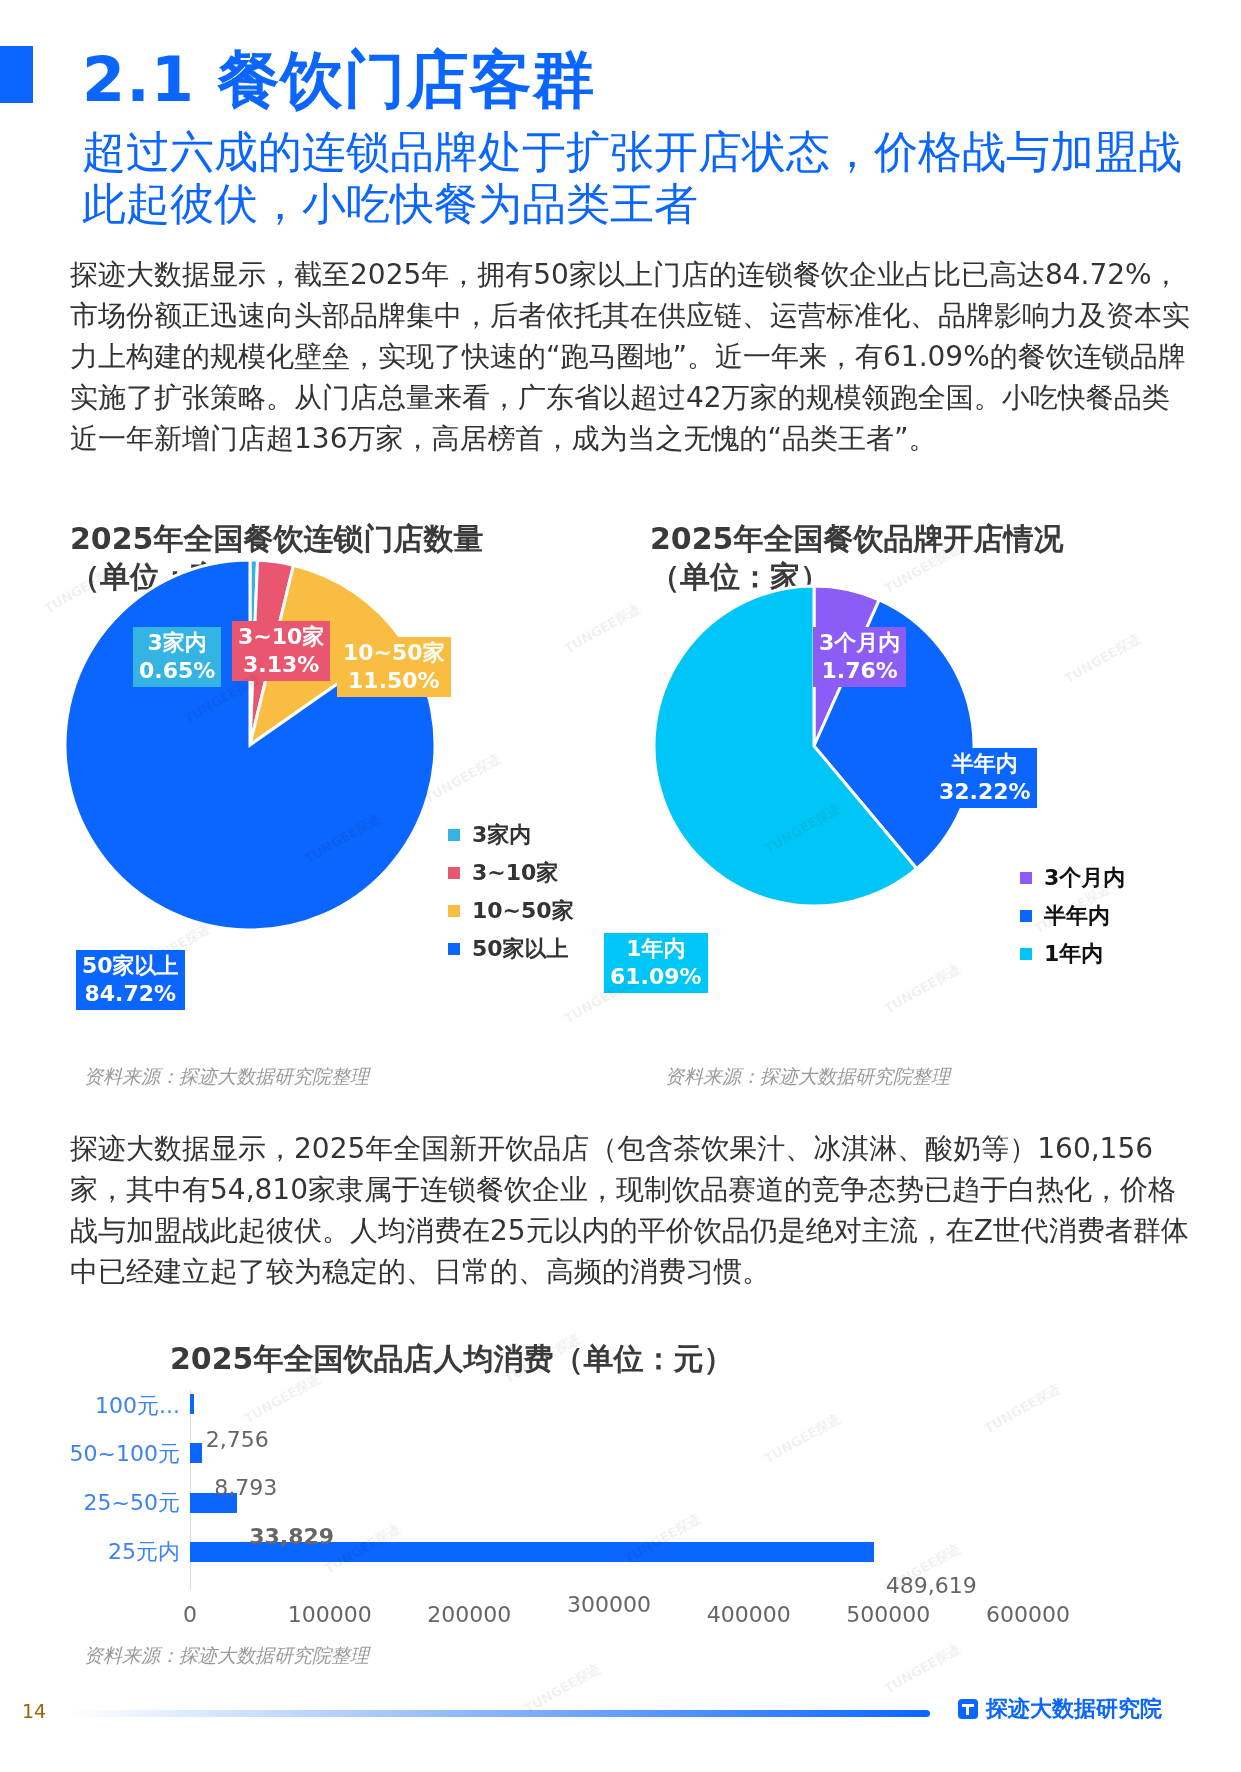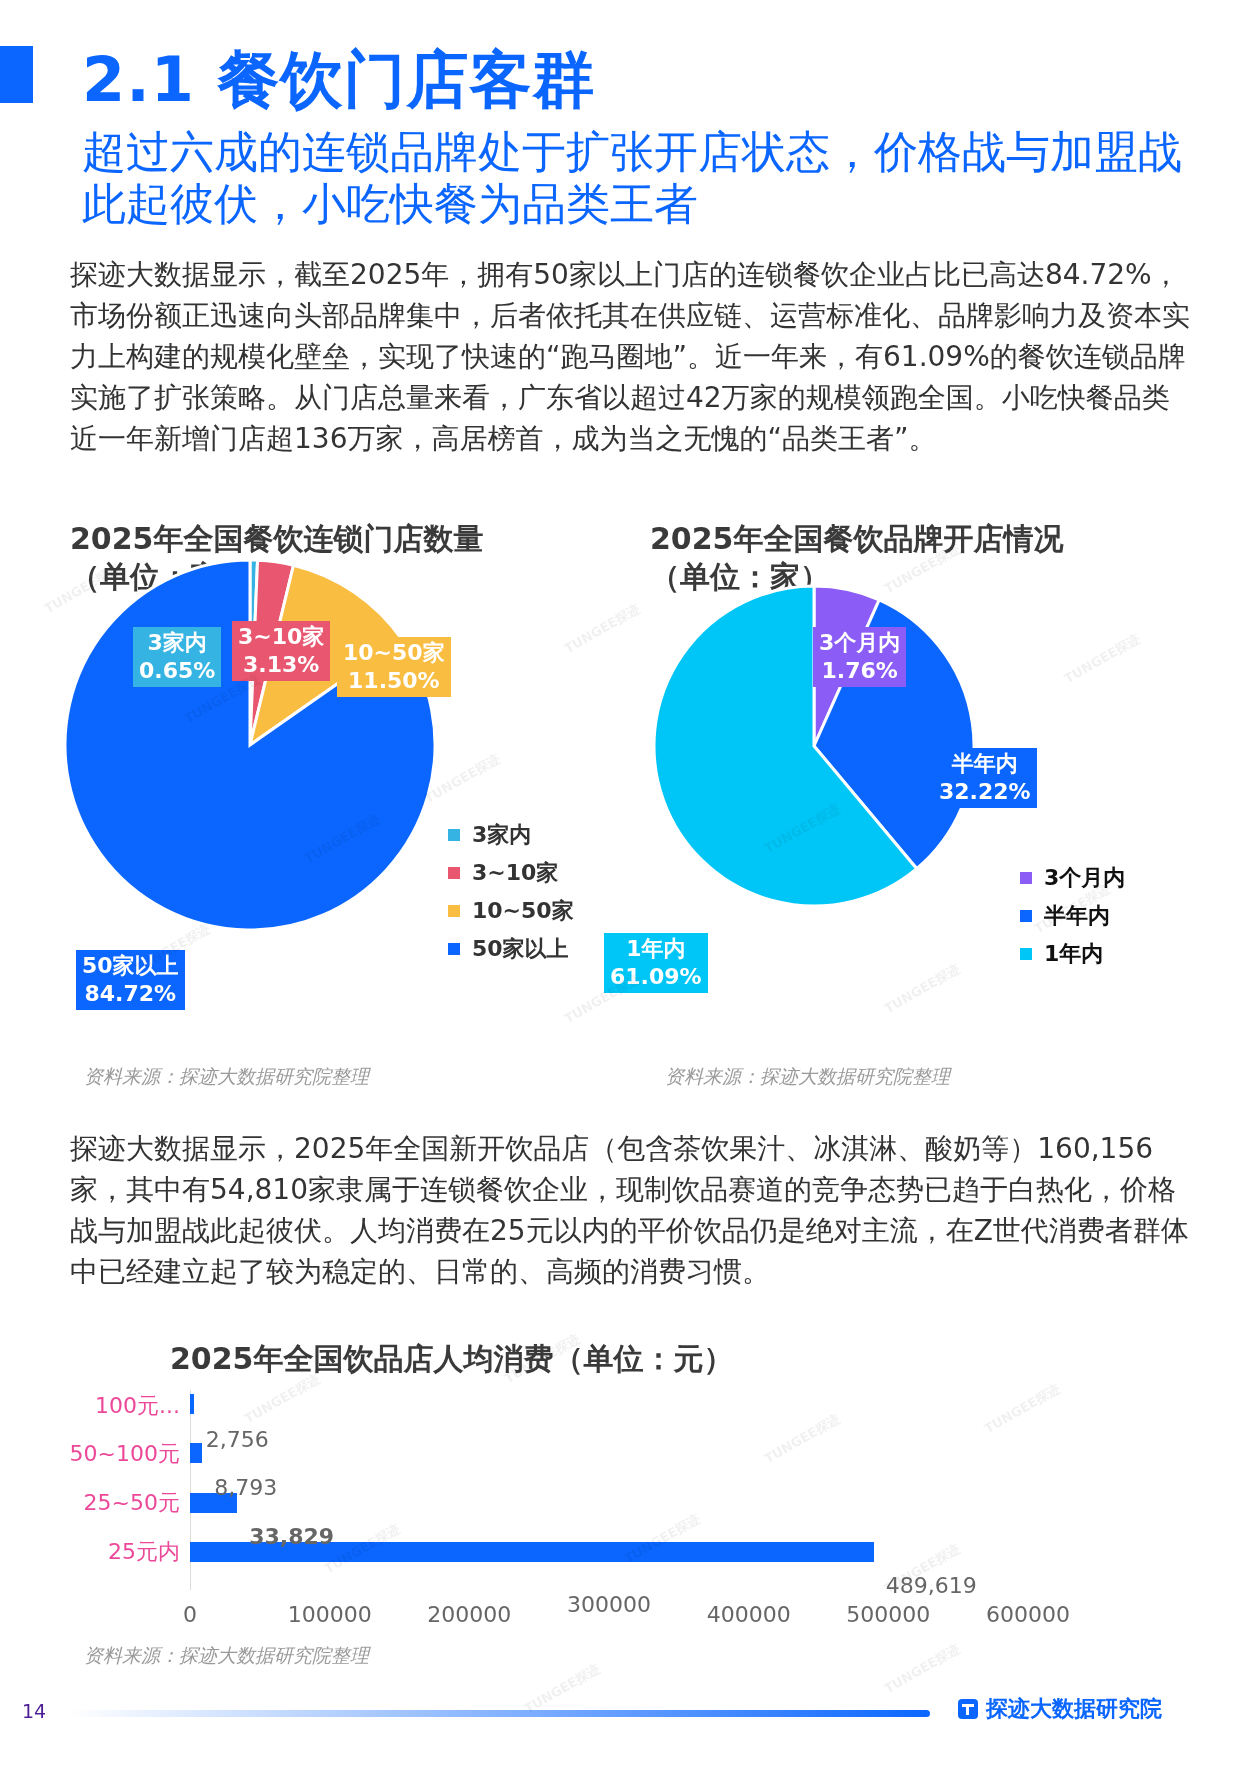--- a/index.html
+++ b/index.html
@@ -8,27 +8,27 @@
   .abs { position: absolute; }
   .accent-bar { left: 0; top: 46px; width: 33px; height: 57px; background: #0a66ff; }
   .h1 { left: 82px; top: 38px; font-size: 62px; font-weight: bold; color: #0a66ff; letter-spacing: 1px; white-space: nowrap; }
   .h2 { left: 82px; top: 126px; font-size: 44px; color: #0a66ff; line-height: 52px; width: 1120px; }
   .para { left: 70px; font-size: 28px; line-height: 41px; color: #333; width: 1120px; }
   .chart-title { font-size: 30px; font-weight: bold; color: #3a3a3a; text-align: left; line-height: 38px; }
   .source { font-size: 19px; font-style: italic; color: #9a9a9a; }
   .legend-item { display: flex; align-items: center; font-size: 22px; font-weight: bold; color: #333; height: 38px; }
   .legend-swatch { width: 12px; height: 12px; margin-right: 12px; }
   .pie-label { position: absolute; color: #fff; font-weight: bold; font-size: 22px; line-height: 28px; text-align: center; padding: 2px 6px; }
-  .bar-cat { position: absolute; right: 0; font-size: 22px; color: #ec4899; text-align: right; white-space: nowrap; }
+  .bar-cat { position: absolute; right: 0; font-size: 22px; color: #3b82f6; text-align: right; white-space: nowrap; }
   .bar-val { position: absolute; font-size: 22px; color: #666; white-space: nowrap; margin-top: 36px; }
   .bar-rect { position: absolute; background: #0a66ff; }
   .xtick { position: absolute; font-size: 22px; color: #666; transform: translateX(-50%); white-space: nowrap; }
   .footer-line { left: 70px; top: 1710px; width: 860px; height: 7px; border-radius: 4px;
                  background: linear-gradient(to right, rgba(10,102,255,0.0), rgba(10,102,255,0.35) 35%, #0a66ff); }
-  .page-num { left: 22px; top: 1700px; font-size: 19px; color: #4c1d95; }
+  .page-num { left: 22px; top: 1700px; font-size: 19px; color: #a16207; }
   .brand { left: 958px; top: 1694px; display: flex; align-items: center; font-size: 22px; color: #0a66ff; font-weight: bold; }
   .brand-logo { width: 20px; height: 20px; background: #0a66ff; border-radius: 4px; margin-right: 8px; position: relative; }
   .brand-logo::before { content: ""; position: absolute; left: 4px; top: 5px; width: 12px; height: 3px; background: #fff; }
   .brand-logo::after { content: ""; position: absolute; left: 8px; top: 5px; width: 3px; height: 11px; background: #fff; }
   .watermark { position: absolute; font-size: 13px; color: rgba(0,0,0,0.06); transform: rotate(-30deg); font-weight: bold; white-space: nowrap; }
 </style>
 </head>
 <body>
 
 <div class="abs accent-bar"></div>

